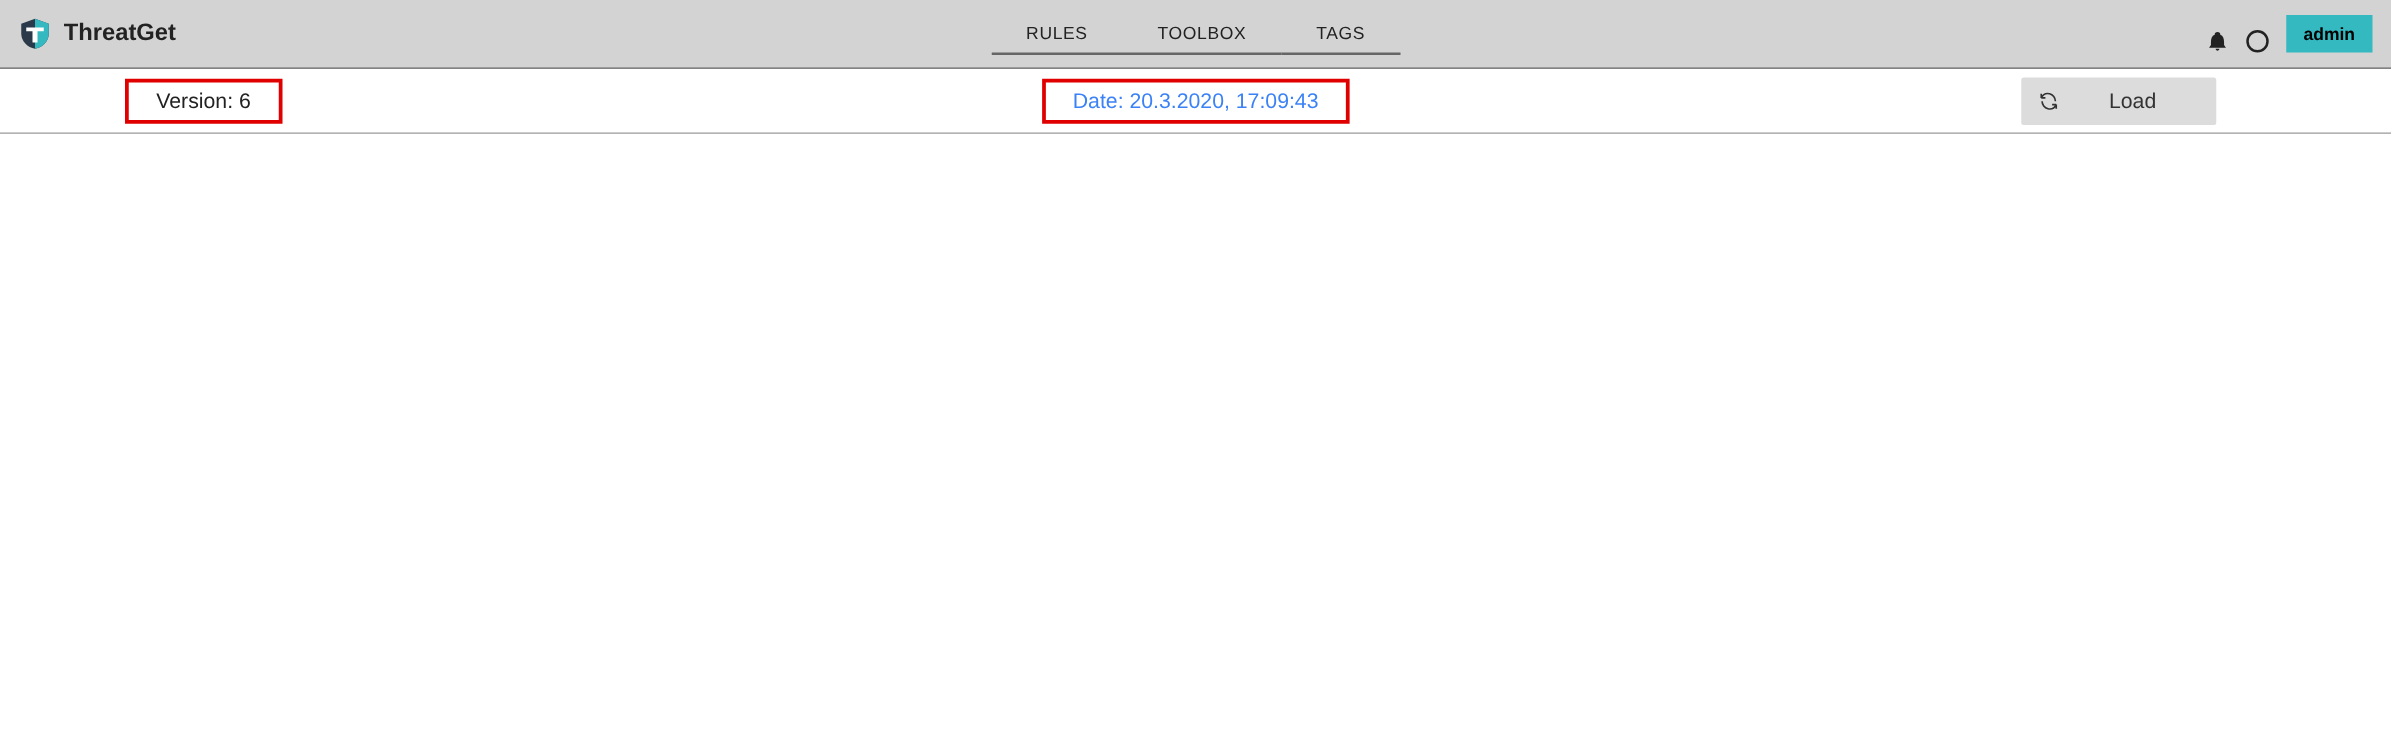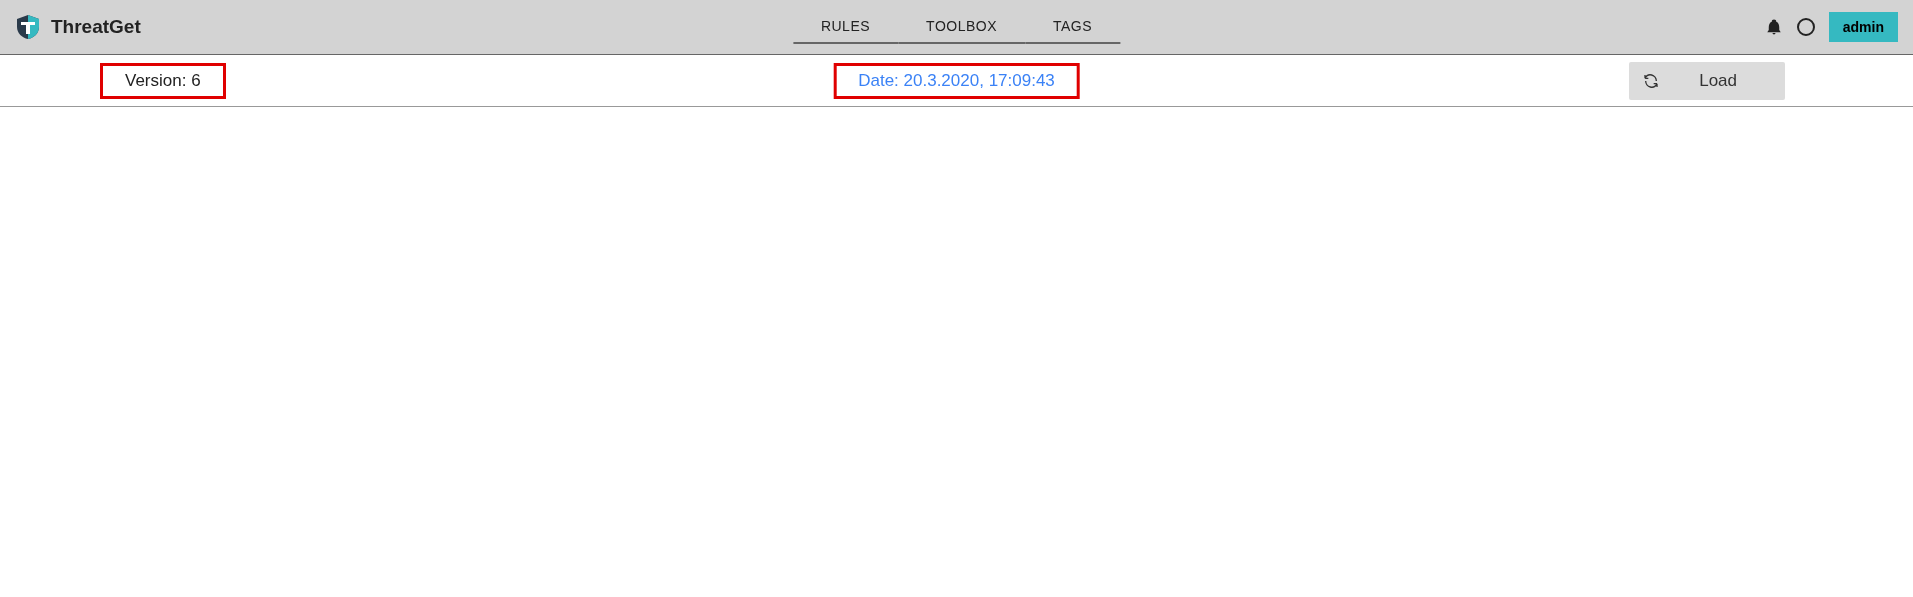--- a/index.html
+++ b/index.html
@@ -47,21 +47,21 @@
       font-size: 14px;
       font-weight: normal;
       color: #222;
       cursor: pointer;
       border-bottom: 2px solid #666;
       letter-spacing: 0.5px;
     }
     .header-right {
       margin-left: auto;
       display: flex;
-      align-items: center;
+      align-items: flex-end;
       gap: 14px;
     }
     .bell-icon {
       width: 18px;
       height: 18px;
       cursor: pointer;
     }
     .status-circle {
       width: 18px;
       height: 18px;
@@ -100,21 +100,21 @@
       left: 50%;
       transform: translateX(-50%);
       border: 3px solid #e00000;
       padding: 5px 22px;
       font-size: 17px;
       font-weight: 500;
       color: #3b82f6;
     }
     .load-button {
       position: absolute;
-      right: 128px;
+      right: 140px;
       background: #dcdcdc;
       border: none;
       padding: 9px 48px 9px 14px;
       font-size: 17px;
       color: #333;
       cursor: pointer;
       display: flex;
       align-items: center;
       gap: 40px;
       border-radius: 2px;

